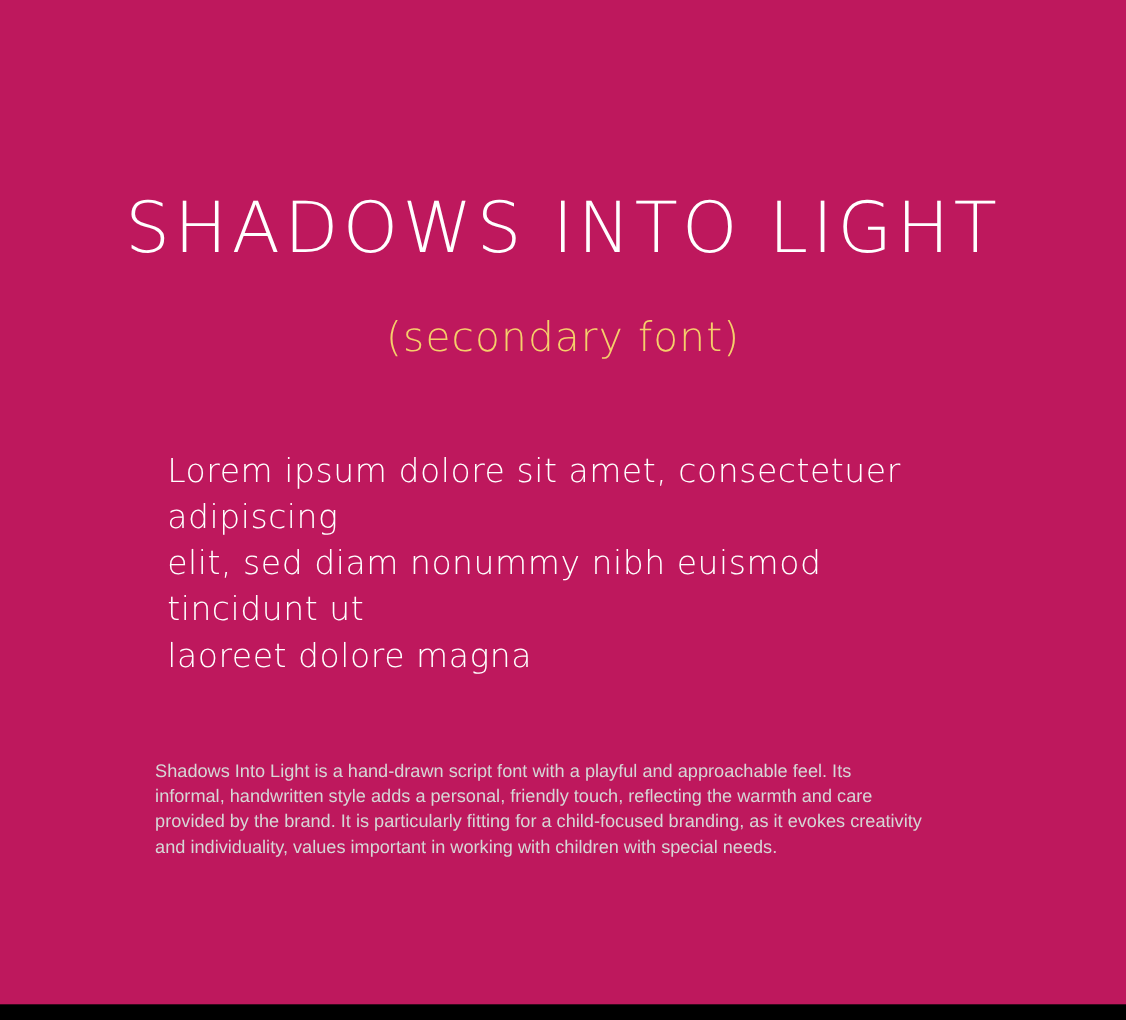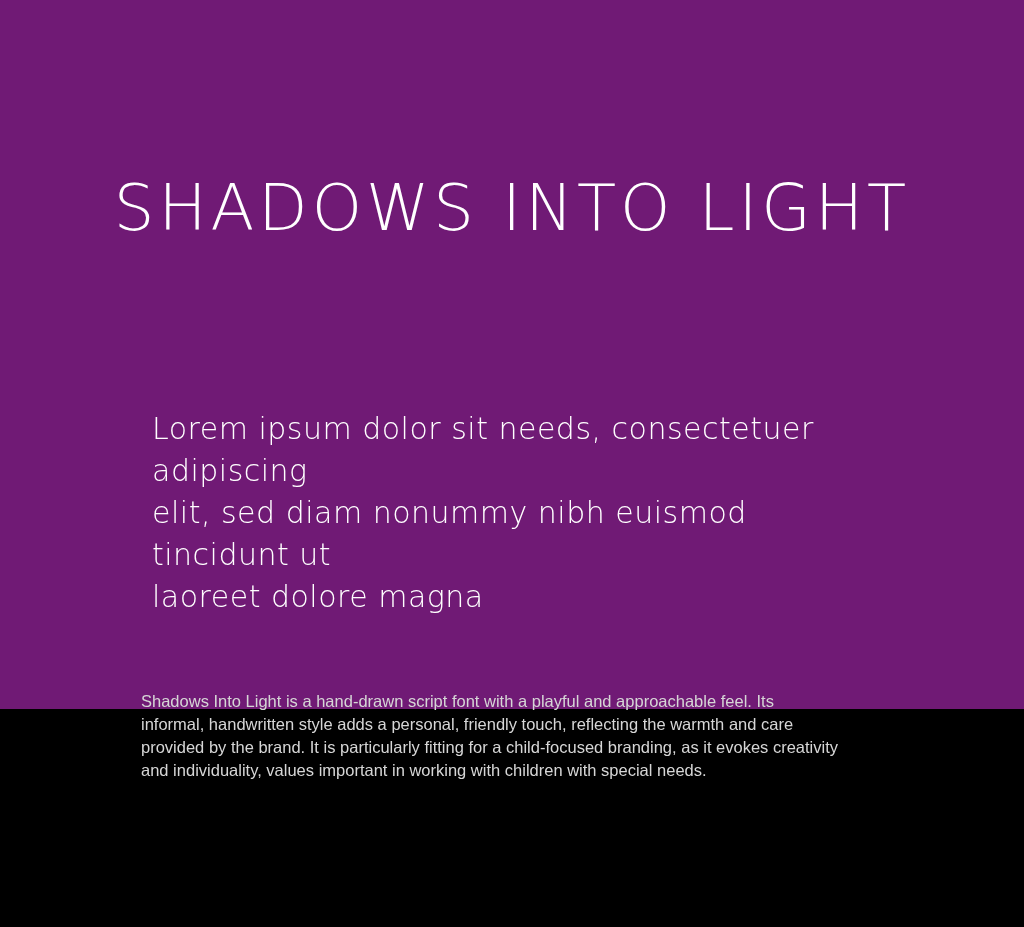--- a/index.html
+++ b/index.html
@@ -9,22 +9,22 @@
   body {
     width: 1024px;
     height: 927px;
     background: #000000;
     font-family: "Liberation Sans", sans-serif;
     overflow: hidden;
   }
   .page {
     position: relative;
     width: 1024px;
-    height: 709px;
-    background: #701a75;
+    height: 913px;
+    background: #be185d;
   }
   .font-title {
     position: absolute;
     left: 0;
     top: 176px;
     width: 1024px;
     text-align: center;
     color: #ffffff;
     font-family: "DejaVu Sans", sans-serif;
     font-size: 64px;
@@ -79,22 +79,23 @@
     line-height: 23px;
   }
 </style>
 </head>
 <body>
 
 <div class="page">
 
   <div class="font-title">SHADOWS INTO LIGHT</div>
 
+  <div class="font-subtitle">(secondary font)</div>
 
   <div class="specimen">
-    <span class="specimen-line">Lorem ipsum dolor sit needs, consectetuer adipiscing</span>
+    <span class="specimen-line">Lorem ipsum dolore sit amet, consectetuer adipiscing</span>
     <span class="specimen-line">elit, sed diam nonummy nibh euismod tincidunt ut</span>
     <span class="specimen-line">laoreet dolore magna</span>
   </div>
 
   <div class="description">Shadows Into Light is a hand-drawn script font with a playful and approachable feel. Its informal, handwritten style adds a personal, friendly touch, reflecting the warmth and care provided by the brand. It is particularly fitting for a child-focused branding, as it evokes creativity and individuality, values important in working with children with special needs.</div>
 
 </div>
 
 </body></html>

